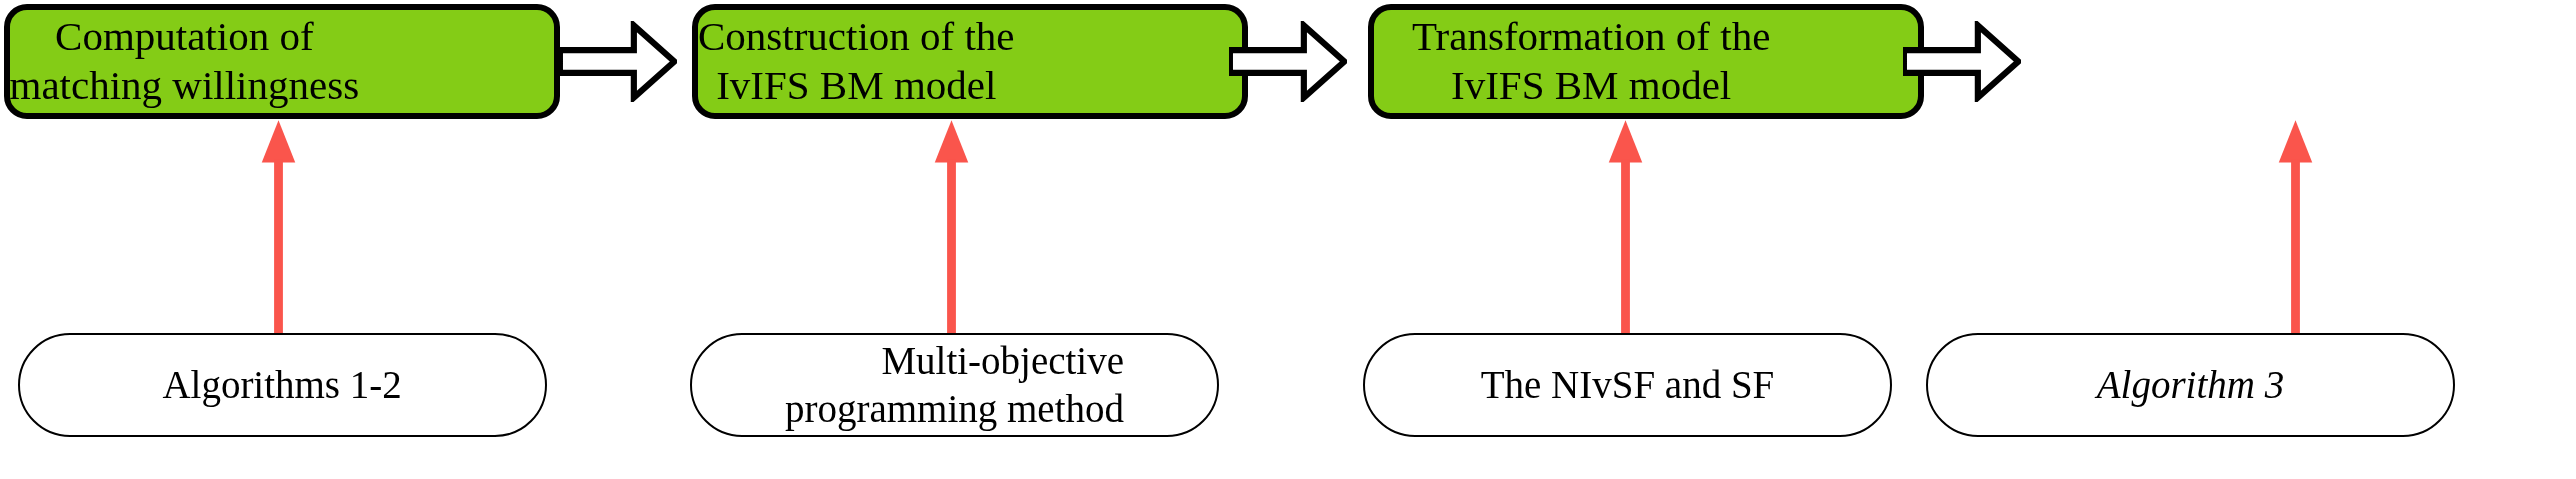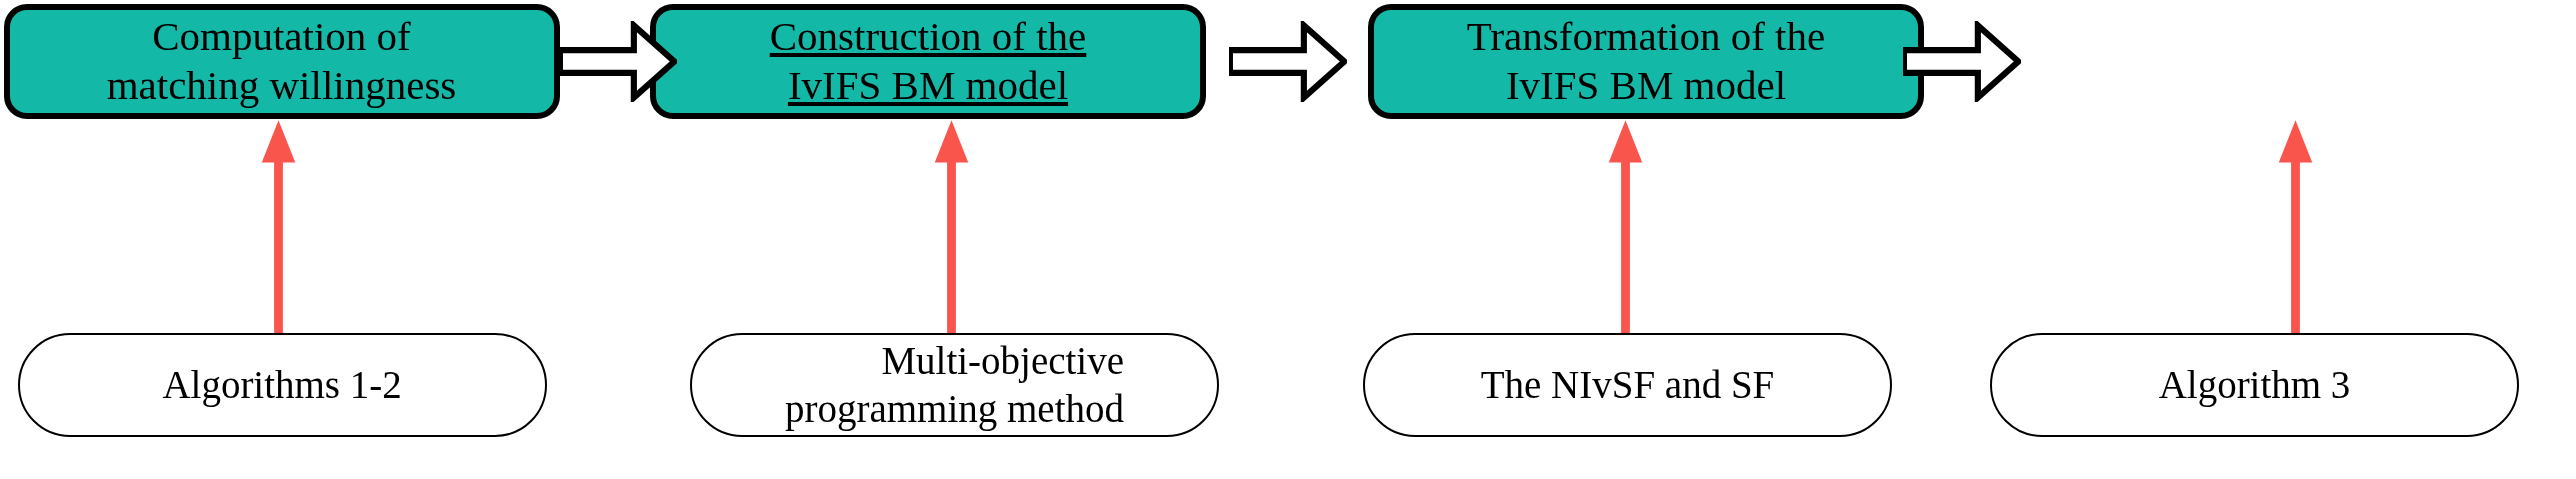--- a/index.html
+++ b/index.html
@@ -19,24 +19,23 @@
   }
 
   
   .process-box {
     position: absolute;
     top: 3.5px;
     height: 115px;
     box-sizing: border-box;
     border: 6.2px solid #000000;
     border-radius: 23px;
-    background: #14b8a6;
+    background: #84cc16;
     display: flex;
     align-items: center;
-    justify-content: center;
     text-align: center;
   }
   .process-box .box-label {
     font-size: 41px;
     line-height: 49px;
     color: #000000;
     white-space: pre-line;
     letter-spacing: 0px;
   }
 
@@ -75,26 +74,26 @@
 </head>
 <body>
 
 <div id="canvas">
 
   <div class="process-box" style="left:3.5px; width:556px;">
     <div class="box-label">Computation of
 matching willingness</div>
   </div>
 
-  <div class="process-box" style="left:650px; width:556px;text-decoration:underline;">
+  <div class="process-box" style="left:692px; width:556px;">
     <div class="box-label">Construction of  the
 IvIFS BM model</div>
   </div>
 
-  <div class="process-box" style="left:1368px; width:556px;">
+  <div class="process-box" style="left:1368px; width:556px;padding-left:38px;">
     <div class="box-label">Transformation of the
 IvIFS BM model</div>
   </div>
 
 
   <div class="block-arrow" style="left:559px;">
     <svg width="118" height="81" viewBox="0 0 134 92" aria-hidden="true">
       <polygon points="1,33 85,33 85,5 131,46 85,87 85,59 1,59" fill="#ffffff" stroke="#000000" stroke-width="7" stroke-linejoin="miter"></polygon>
     </svg>
   </div>
@@ -145,18 +144,18 @@
 
   <div class="capsule" style="left:690px; width:529px;text-align:right;">
     <div class="capsule-label">Multi-objective
 programming method</div>
   </div>
 
   <div class="capsule" style="left:1363px; width:529px;">
     <div class="capsule-label">The NIvSF and SF</div>
   </div>
 
-  <div class="capsule" style="left:1990px; width:529px;">
+  <div class="capsule" style="left:1926px; width:529px;font-style:italic;">
     <div class="capsule-label">Algorithm 3</div>
   </div>
 
 </div>
 
 
 </body></html>

